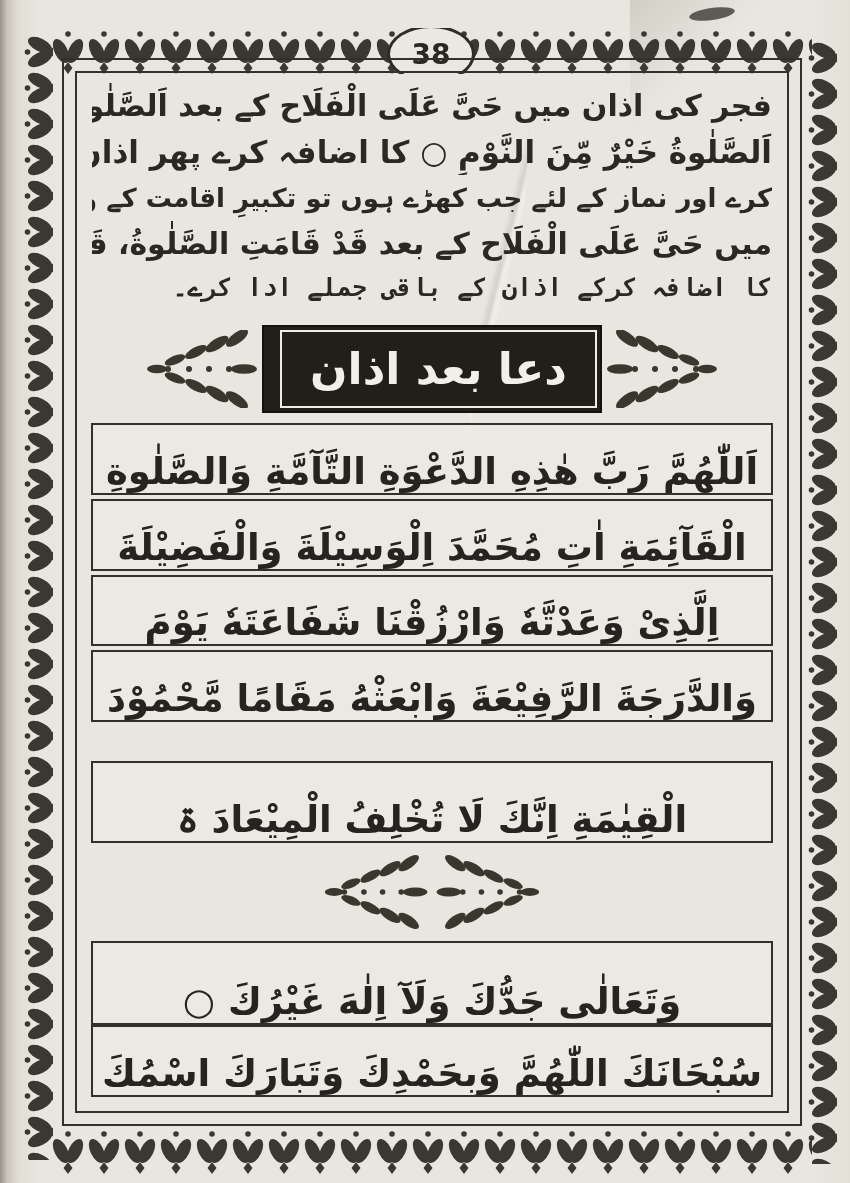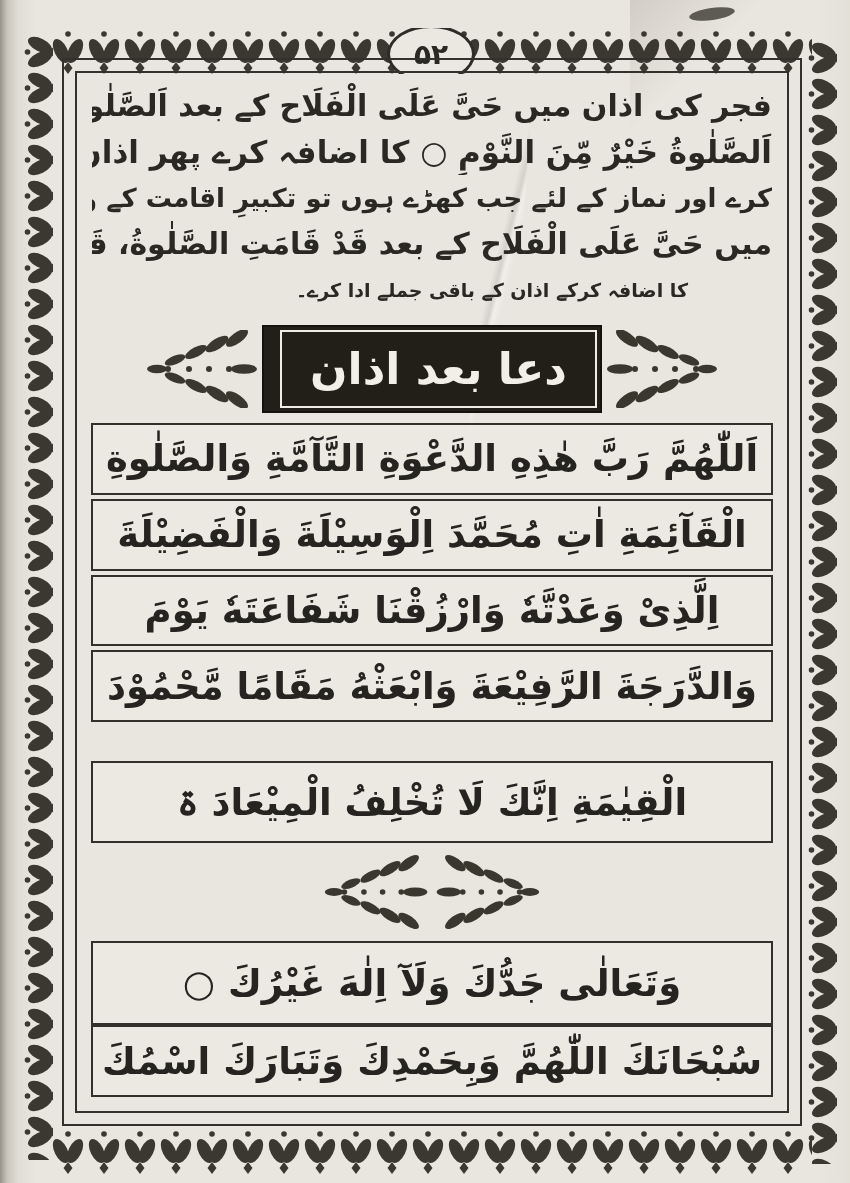--- a/index.html
+++ b/index.html
@@ -43,21 +43,21 @@
   
   .intro{direction:rtl;text-align:right;margin:2px 2px 6px 2px;}
   .intro-line{
     font-weight:700;line-height:46px;white-space:nowrap;overflow:hidden;
     color:#2a2823;
   }
   .intro-line.l1{font-size:30px;}
   .intro-line.l2{font-size:31px;}
   .intro-line.l3{font-size:26px;}
   .intro-line.l4{font-size:30px;}
-  .intro-line.l5{font-size:19px;text-align:center;padding-left:120px;}
+  .intro-line.l5{font-size:25px;padding-left:120px;font-family:Liberation Mono, monospace;}
   
   .banner-row{
     display:flex;align-items:center;justify-content:center;
     margin:6px 0 10px 0;
   }
   .flank{flex:0 0 auto;}
   .banner{
     background:#221f19;border:2.5px solid #14120d;padding:3px;
     box-sizing:border-box;
   }
@@ -65,21 +65,21 @@
     border:2px solid #efece4;padding:6px 28px;
     color:#f2efe8;font-weight:700;white-space:nowrap;
     direction:rtl;text-align:center;
   }
   .banner1 .banner-inner{font-size:44px;line-height:62px;margin-left:13px;}
   .banner2 .banner-inner{font-size:30px;line-height:56px;}
   
   .dua-row{
     border:2.5px solid #32302a;box-sizing:border-box;
     margin:0 1px 4px 1px;
-    height:77px;display:flex;align-items:center;justify-content:center;
+    height:77px;display:flex;align-items:flex-end;justify-content:center;
     direction:rtl;white-space:nowrap;overflow:hidden;
     background:rgba(255,255,255,0.12);
   }
   .dua-row .ar{
     font-size:37px;font-weight:700;color:#262420;letter-spacing:0px;
   }
   .dua-row.tall{height:88px;margin-top:35px;}
   .dua-row.last{height:90px;margin-bottom:0;}
   
   .crease-v{
@@ -138,21 +138,21 @@
 
   <div class="crease-d"></div>
   <div class="crease-v"></div>
   <div class="ink-blot"></div>
 
   <div class="strip strip-top">
     <svg width="100%" height="46">
         <rect width="100%" height="46" fill="url(#hpat)"></rect>
       </svg>
     <div class="pagenum-oval">
-      <span>۵۲</span>
+      <span>38</span>
     </div>
   </div>
   <div class="strip strip-bottom">
     <svg width="100%" height="46">
         <rect width="100%" height="46" fill="url(#hpat)"></rect>
       </svg>
   </div>
   <div class="strip strip-left">
     <svg width="32" height="100%">
         <rect width="32" height="100%" fill="url(#vpat)"></rect>

